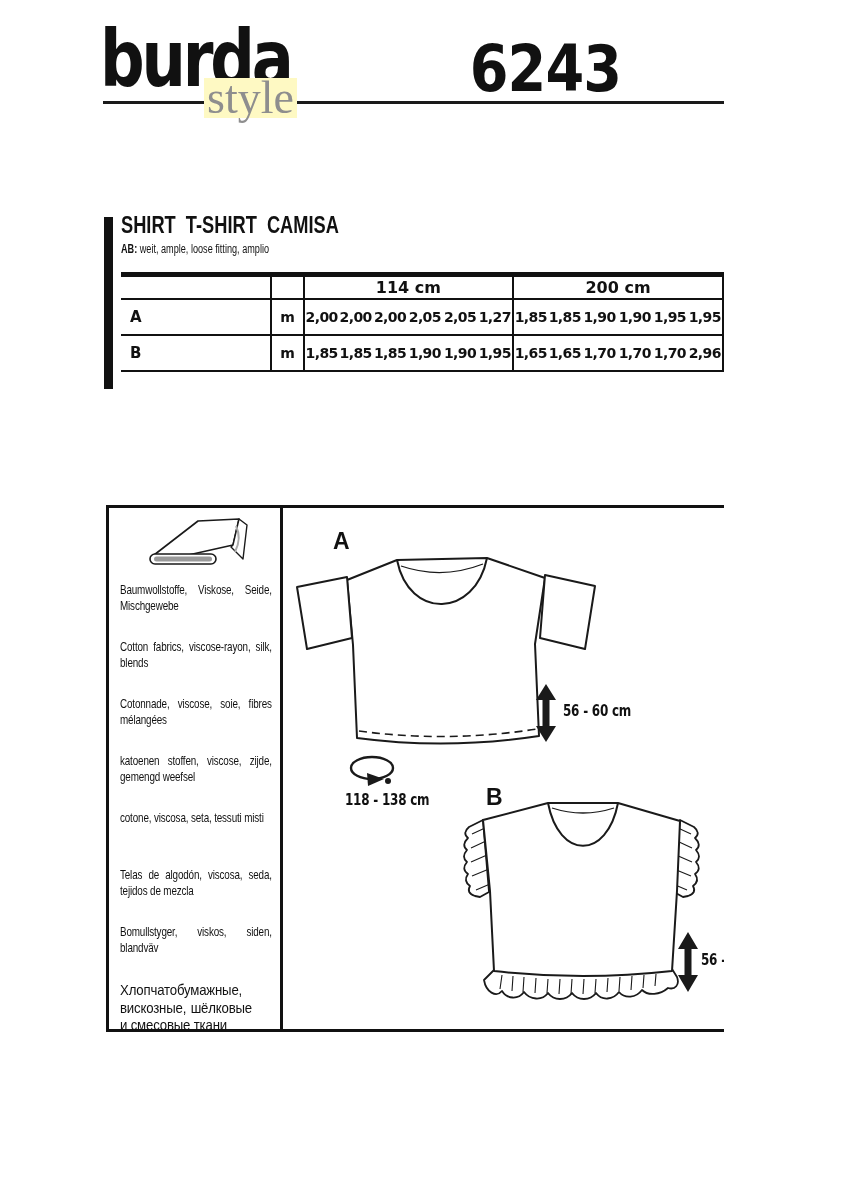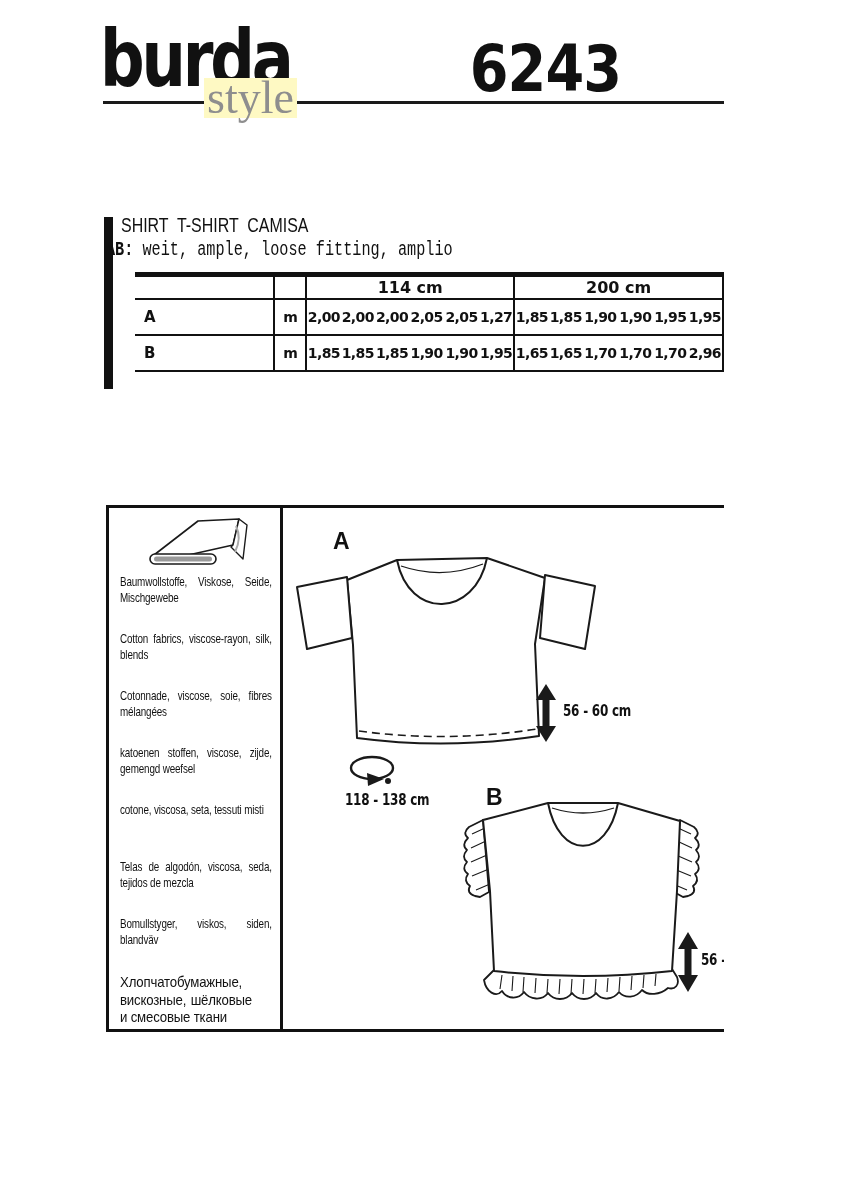--- a/index.html
+++ b/index.html
@@ -10,43 +10,43 @@
               font-weight:bold;font-size:78px;line-height:78px;letter-spacing:-4px;
               transform:scaleX(0.80);transform-origin:left top;z-index:2;}
   .style-word{position:absolute;left:204px;top:78px;font-family:"Liberation Serif",serif;
               font-size:46px;line-height:40px;color:#8e8e8e;background:#fef9c3;padding:0 3px;z-index:3;}
   .header-rule{position:absolute;left:103px;top:101px;width:662px;height:3px;background:#1a1a1a;z-index:1;}
   .pattern-number{position:absolute;right:103px;top:37px;font-family:"DejaVu Sans",sans-serif;
               font-weight:bold;font-size:64px;line-height:64px;letter-spacing:-1px;
               transform:scaleX(0.87);transform-origin:right top;}
   
   .title-bar{position:absolute;left:104px;top:217px;width:9px;height:172px;background:#111;}
-  .main-title{position:absolute;left:121px;top:213px;font-weight:normal;font-size:21px;line-height:24px;}
-  .sub-title{position:absolute;left:106px;top:240px;font-size:20px;line-height:19px;font-family:Liberation Mono, monospace;}
+  .main-title{position:absolute;left:121px;top:213px;font-weight:bold;font-size:24px;line-height:24px;}
+  .sub-title{position:absolute;left:121px;top:240px;font-size:12px;line-height:19px;}
   .sqz{display:inline-block;transform:scaleX(0.76);transform-origin:left center;white-space:pre;}
   .sqz80{display:inline-block;transform:scaleX(0.80);transform-origin:left center;white-space:pre;}
   .bold{font-weight:bold;}
   
   .yardage{position:absolute;left:121px;top:272px;border-collapse:collapse;table-layout:fixed;
-           border-top:5px solid #111;font-family:"DejaVu Sans",sans-serif;font-weight:bold;margin-left:14px;}
+           border-top:5px solid #111;font-family:"DejaVu Sans",sans-serif;font-weight:bold;}
   .yardage td,.yardage th{padding:0;border-bottom:2px solid #111;text-align:center;
            font-size:14px;letter-spacing:-0.6px;vertical-align:middle;}
   .yardage .b-r{border-right:2px solid #111;}
   .yardage .r-groups td,.yardage .r-groups th{height:21px;font-size:16px;letter-spacing:0;}
   .yardage .r-sizes td{height:23px;font-size:14.5px;}
   .yardage .r-val td{height:34px;}
   .yardage .row-head{text-align:left;padding-left:7px;font-family:"Liberation Sans",sans-serif;
            font-size:15px;letter-spacing:0;}
   .yardage .view-label{text-align:left;padding-left:9px;font-size:15px;}
   
   .info-box{position:absolute;left:106px;top:505px;width:659px;height:527px;border:3px solid #111;
             box-sizing:border-box;display:flex;}
   .fab-col{width:174px;box-sizing:border-box;border-right:3px solid #111;padding:4px 8px 0 11px;}
   .fab-icon-wrap{margin:2px 0 0 22px;height:56px;}
-  .fab-list{margin-top:4px;}
+  .fab-list{margin-top:12px;}
   .fab-list p{margin:0;height:57px;width:208px;font-size:13.5px;line-height:15.5px;
               text-align:justify;letter-spacing:-0.2px;transform:scaleX(0.73);transform-origin:left top;}
   .fab-list p.p-last{width:150px;height:auto;font-size:15px;line-height:17.5px;transform:scaleX(0.88);}
   .diagram-col{position:relative;flex:1;}
   .view-letter{position:absolute;font-weight:bold;font-size:23px;}
   .measure{position:absolute;font-family:"DejaVu Sans",sans-serif;font-weight:bold;font-size:15px;
            white-space:pre;transform:scaleX(0.8);transform-origin:left center;letter-spacing:-0.3px;}
   
   .copyright{position:absolute;left:106px;top:1046px;width:670px;font-size:15.5px;
              letter-spacing:-0.2px;white-space:nowrap;}

